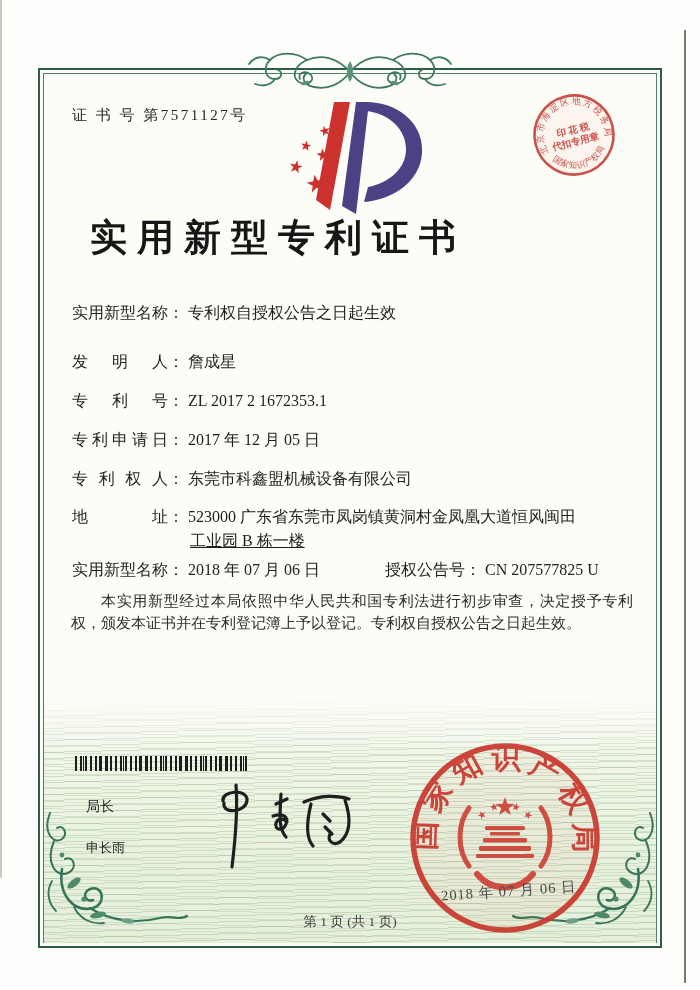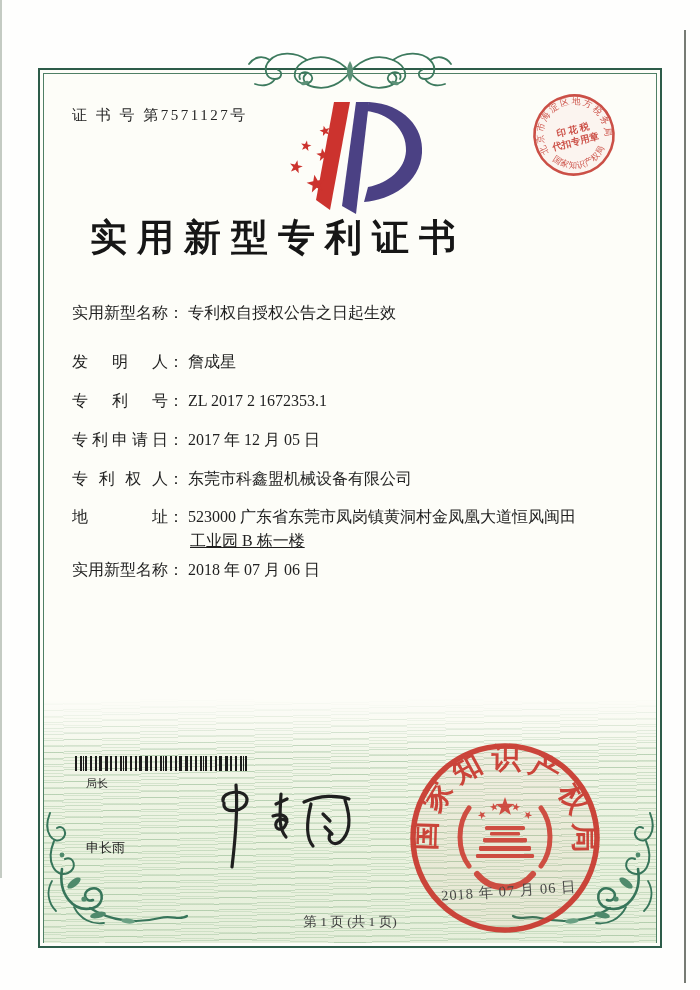--- a/index.html
+++ b/index.html
@@ -40,21 +40,21 @@
   .paras{position:absolute;left:71px;top:591px;width:562px;font-size:15px;line-height:21.5px;text-align:justify;color:#2c2c2c;}
   .paras p{margin:0;text-indent:2em;}
   
   .barcode{
     position:absolute;left:75px;top:756px;width:172px;height:15px;
     background:
       repeating-linear-gradient(90deg,#1c1c1c 0 2px,transparent 2px 5px),
       repeating-linear-gradient(90deg,#1c1c1c 0 1px,transparent 1px 8px);
   }
   
-  .signer-role{position:absolute;left:86px;top:776px;font-size:11px;color:#222;}
+  .signer-role{position:absolute;left:86px;top:798px;font-size:14px;color:#222;}
   .signer-name{position:absolute;left:86px;top:839px;font-size:13px;color:#222;}
   .signature-svg{position:absolute;left:188px;top:780px;}
   
   .tax-stamp{position:absolute;left:527px;top:88px;transform:rotate(-14deg);opacity:.88;}
   .office-seal{position:absolute;left:405px;top:738px;opacity:.93;}
   
   .footer{position:absolute;left:230px;top:913px;width:240px;text-align:center;font-size:13.5px;color:#404040;}
   
   .medallion{position:absolute;left:245px;top:49px;}
   .corner-left{position:absolute;left:40px;top:811px;}
@@ -175,24 +175,28 @@
   </div>
   <div class="field-row row-y5">
     <span class="field-label">专利权人</span><span class="field-colon">：</span><span class="field-value">东莞市科鑫盟机械设备有限公司</span>
   </div>
   <div class="field-row row-y6">
     <span class="field-label">地址</span><span class="field-colon">：</span><span class="field-value">523000 广东省东莞市凤岗镇黄洞村金凤凰大道恒风闽田</span>
   </div>
   <div class="addr-line2">工业园 B 栋一楼</div>
   <div class="field-row row-y7">
     <span class="field-label">实用新型名称</span><span class="field-colon">：</span><span class="field-value">2018 年 07 月 06 日</span>
+    <span class="field-group2">
+      <span>授权公告号</span><span class="field-colon">：</span><span class="field-value">CN 207577825 U</span>
+    </span>
   </div>
 </div>
 
 <div class="paras">
+  <p>本实用新型经过本局依照中华人民共和国专利法进行初步审查，决定授予专利权，颁发本证书并在专利登记簿上予以登记。专利权自授权公告之日起生效。</p>
 </div>
 
 <div class="barcode"></div>
 
 <div class="signer-role">局长</div>
 <div class="signer-name">申长雨</div>
 <svg class="signature-svg" width="170" height="95" viewBox="0 0 170 95">
   <g stroke="#1f1f1f" stroke-width="3.2" fill="none" stroke-linecap="round" stroke-linejoin="round">
     <path d="M48,5 C50,30 47,62 44,87"></path>
     <path d="M35,21 C33,11 59,8 59,20 C59,32 34,35 36,23"></path>

